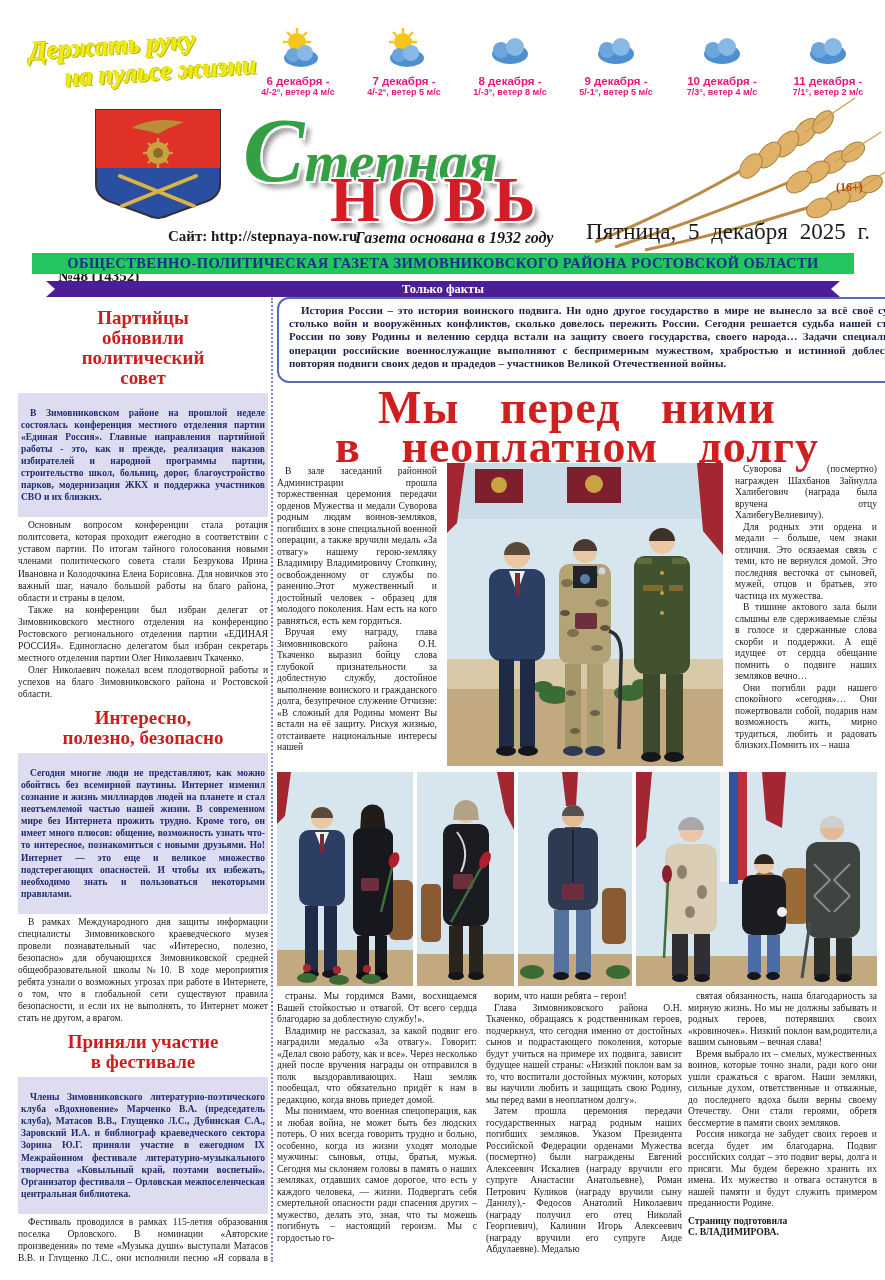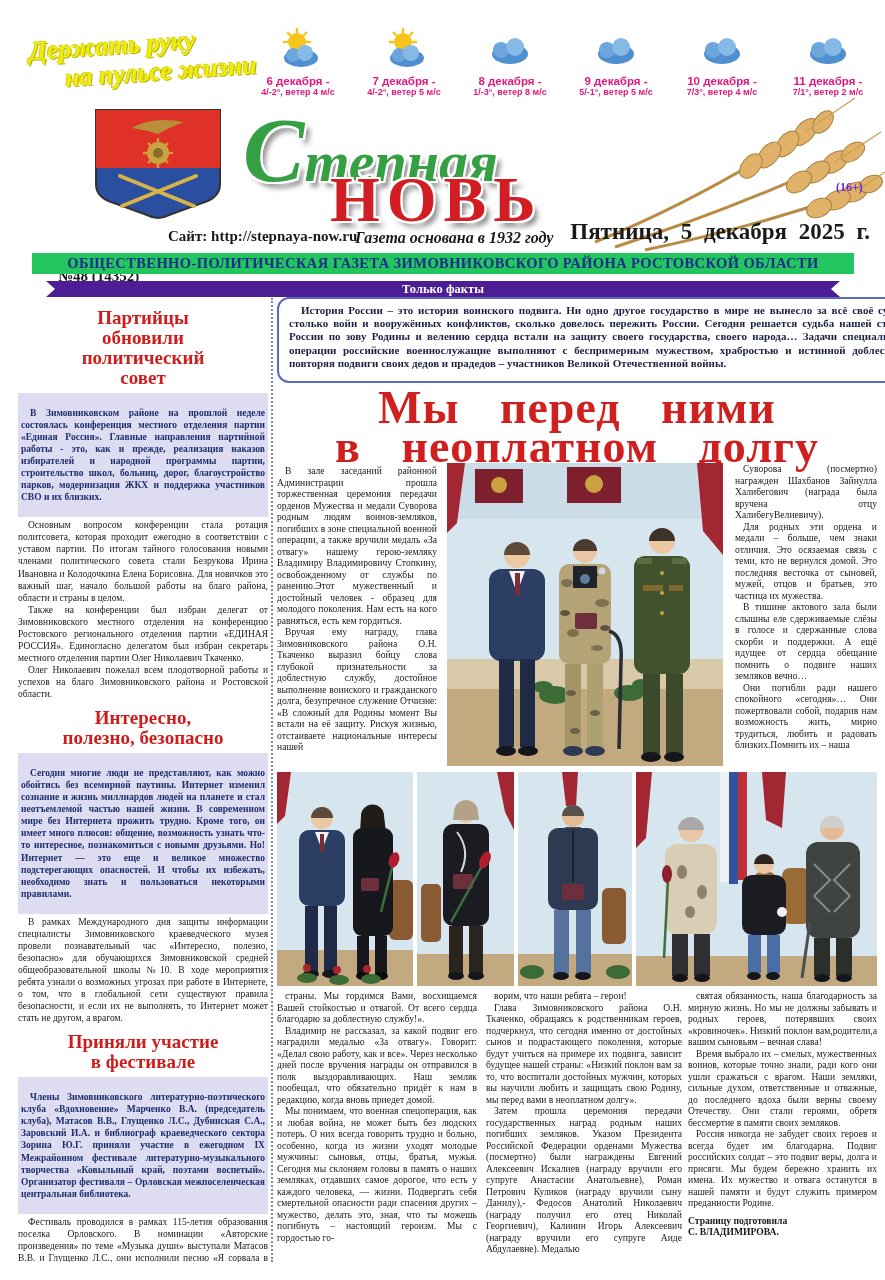--- a/index.html
+++ b/index.html
@@ -19,25 +19,25 @@
   .wdate{color:#e3187e;font-weight:bold;font-size:11.5px;margin-top:1px;}
   .winfo{color:#e3187e;font-weight:bold;font-size:9px;}
   .mast1{left:243px;top:104px;font-weight:bold;font-style:italic;font-size:58px;line-height:1;
          color:#35a043;
          text-shadow:-2px 0 #fff,2px 0 #fff,0 -2px #fff,0 2px #fff,-2px -2px #fff,2px 2px #fff,-2px 2px #fff,2px -2px #fff,5px 6px 5px rgba(40,40,40,.5);}
   .mast1::first-letter{font-size:92px;}
   .mast2{left:330px;top:168px;font-weight:bold;font-size:64px;line-height:1;letter-spacing:7px;
          color:#d21d24;
          text-shadow:-2px 0 #fff,2px 0 #fff,0 -2px #fff,0 2px #fff,-2px -2px #fff,2px 2px #fff,-2px 2px #fff,2px -2px #fff,5px 6px 5px rgba(40,40,40,.5);}
   .wheat{left:555px;top:92px;}
-  .age{left:836px;top:180px;font-size:12px;font-weight:bold;color:#6d28d9;}
+  .age{left:836px;top:180px;font-size:12px;font-weight:bold;color:#c2410c;}
   .issue{left:58px;top:228px;font-size:15px;font-weight:bold;margin-top:40px;}
   .site{left:168px;top:228px;font-size:15px;font-weight:bold;}
   .founded{left:355px;top:229px;font-size:16px;font-weight:bold;font-style:italic;}
-  .pubdate{left:560px;top:219px;width:310px;text-align:right;font-size:23px;font-weight:bold;word-spacing:6px;}
+  .pubdate{left:560px;top:219px;width:310px;text-align:right;font-size:23px;font-weight:normal;word-spacing:6px;}
   .strip{left:32px;top:253px;width:822px;height:21px;background:#22c55e;
          color:#1b2f8a;font-weight:bold;font-size:14.5px;text-align:center;line-height:21px;letter-spacing:.4px;}
   .ribbon{left:46px;top:281px;width:794px;height:16px;background:#4c1d95;color:#fff;
           font-weight:bold;font-size:12.5px;text-align:center;line-height:16px;
           clip-path:polygon(0 0,100% 0,calc(100% - 9px) 50%,100% 100%,0 100%,9px 50%);}
 
   
   .leftcol{left:18px;top:300px;width:250px;height:962px;overflow:hidden;}
   .rhead{color:#cf1d1d;font-weight:bold;font-size:19px;line-height:1.05;text-align:center;margin:8px 0 5px 0;}
   .lead{background:#dedcf0;color:#1d2f6e;font-weight:bold;font-size:9.5px;line-height:1.27;

